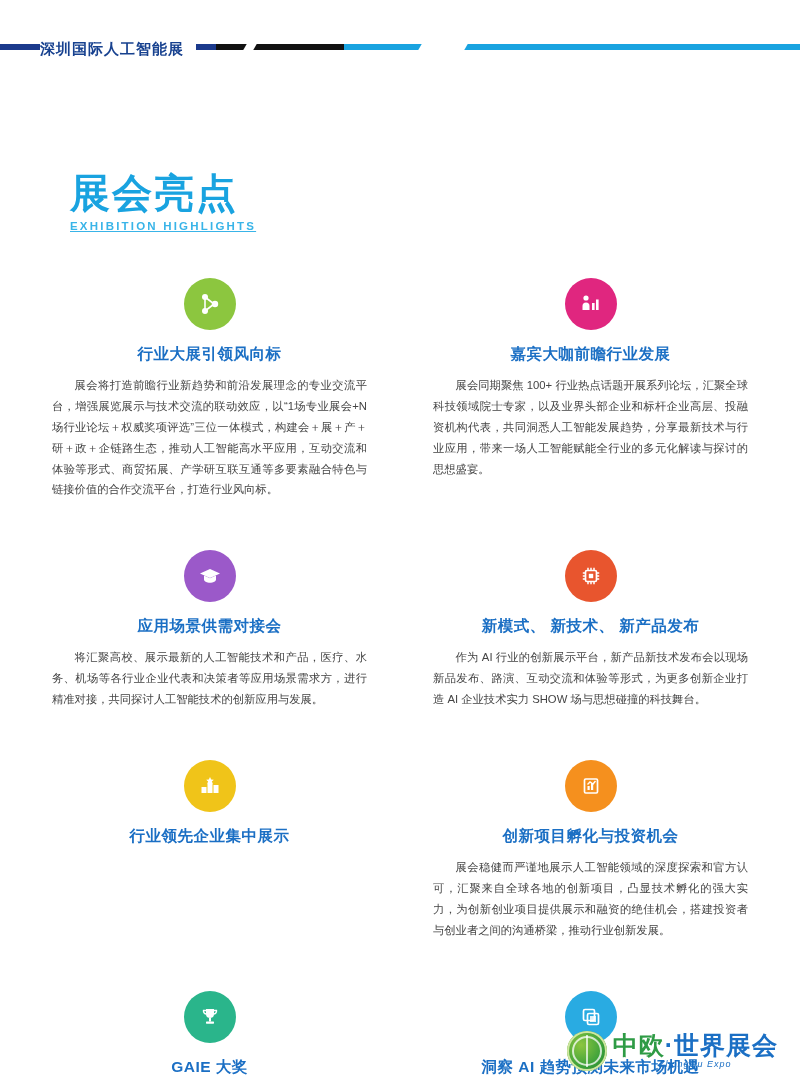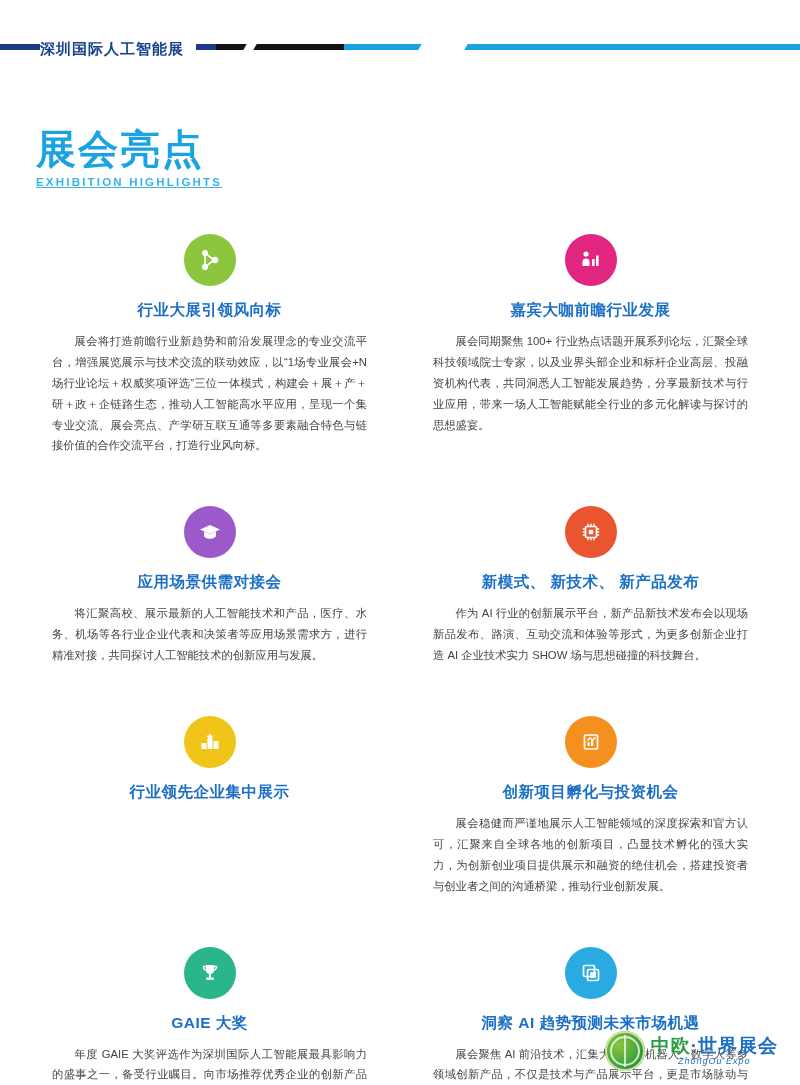--- a/index.html
+++ b/index.html
@@ -59,22 +59,22 @@
     left: 245px;
     width: 10px;
     height: 18px;
     background: #fff;
     transform: skewX(-30deg);
     z-index: 2;
   }
 
   
   .section-head {
-    margin-top: 48px;
-    padding-left: 36px;
+    margin-top: 92px;
+    padding-left: 70px;
   }
   .section-title {
     font-size: 40px;
     font-weight: bold;
     color: #19a3e0;
     letter-spacing: 2px;
     line-height: 1.15;
   }
   .section-sub {
     font-size: 11.5px;
@@ -159,21 +159,21 @@
     content: "";
     position: absolute;
     left: 50%; top: 4px; bottom: 4px;
     width: 2px; margin-left: -1px;
     background: rgba(255,255,255,.7);
   }
   .logo-text {
     line-height: 1.1;
   }
   .logo-cn {
-    font-size: 19px;
+    font-size: 25px;
     font-weight: bold;
     color: #2e9b45;
     letter-spacing: 1px;
   }
   .logo-cn .blue { color: #1b6fc4; }
   .logo-en {
     font-size: 9px;
     color: #1b6fc4;
     letter-spacing: 1px;
     text-align: center;
@@ -206,21 +206,21 @@
             <line x1="8" y1="20" x2="17" y2="13"></line>
             <line x1="8" y1="6" x2="8" y2="20"></line>
           </g>
           <circle cx="8" cy="6" r="3" fill="#fff"></circle>
           <circle cx="8" cy="20" r="3" fill="#fff"></circle>
           <circle cx="18" cy="13" r="3.2" fill="#fff"></circle>
         </svg>
       </div>
     </div>
     <div class="cell-title">行业大展引领风向标</div>
-    <div class="cell-body">展会将打造前瞻行业新趋势和前沿发展理念的专业交流平台，增强展览展示与技术交流的联动效应，以“1场专业展会+N 场行业论坛＋权威奖项评选”三位一体模式，构建会＋展＋产＋研＋政＋企链路生态，推动人工智能高水平应用，呈现一个集专业交流、展会亮点、产学研互联互通等多要素融合特色与链接价值的合作交流平台，打造行业风向标。</div>
+    <div class="cell-body">展会将打造前瞻行业新趋势和前沿发展理念的专业交流平台，增强展览展示与技术交流的联动效应，以“1场专业展会+N 场行业论坛＋权威奖项评选”三位一体模式，构建会＋展＋产＋研＋政＋企链路生态，推动人工智能高水平应用，互动交流和体验等形式、商贸拓展、产学研互联互通等多要素融合特色与链接价值的合作交流平台，打造行业风向标。</div>
   </div>
 
   <div class="cell">
     <div class="icon-wrap">
       <div class="icon-circle" style="background:#e0267f">
         <svg width="26" height="26" viewBox="0 0 26 26">
           <circle cx="8" cy="7" r="2.6" fill="#fff"></circle>
           <path d="M4.5 19 v-4 a3.5 3.5 0 0 1 7 0 v4 z" fill="#fff"></path>
           <rect x="14" y="12" width="2.6" height="7" fill="#fff"></rect>
           <rect x="18" y="8.5" width="2.6" height="10.5" fill="#fff"></rect>

